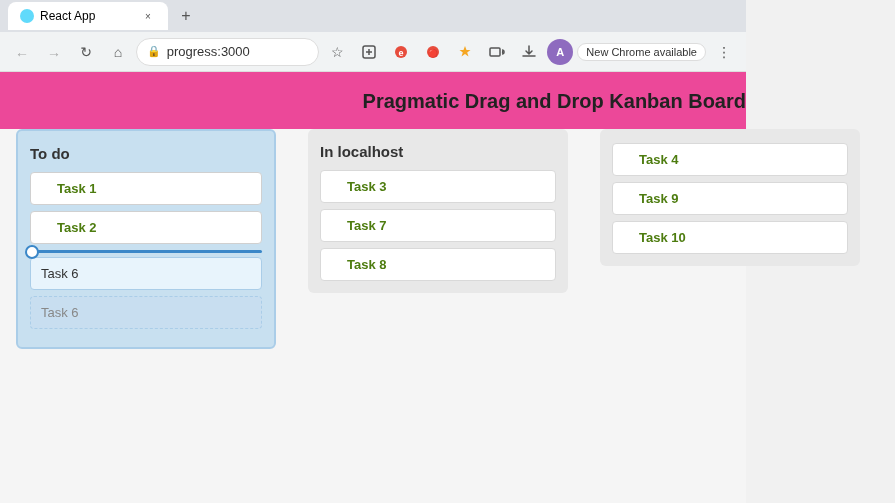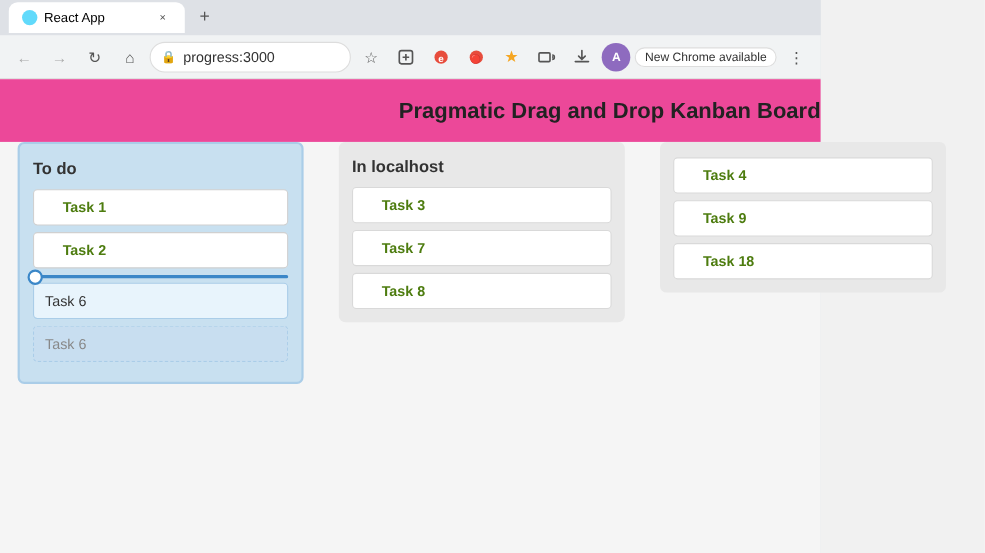--- a/index.html
+++ b/index.html
@@ -369,19 +369,19 @@
 
       <div class="column">
 
         <div class="task-card">
           <span>Task 4</span>
         </div>
         <div class="task-card">
           <span>Task 9</span>
         </div>
         <div class="task-card">
-          <span>Task 18</span>
+          <span>Task 10</span>
         </div>
       </div>
 
     </div>
   </div>
 </div>
 
 </body></html>

